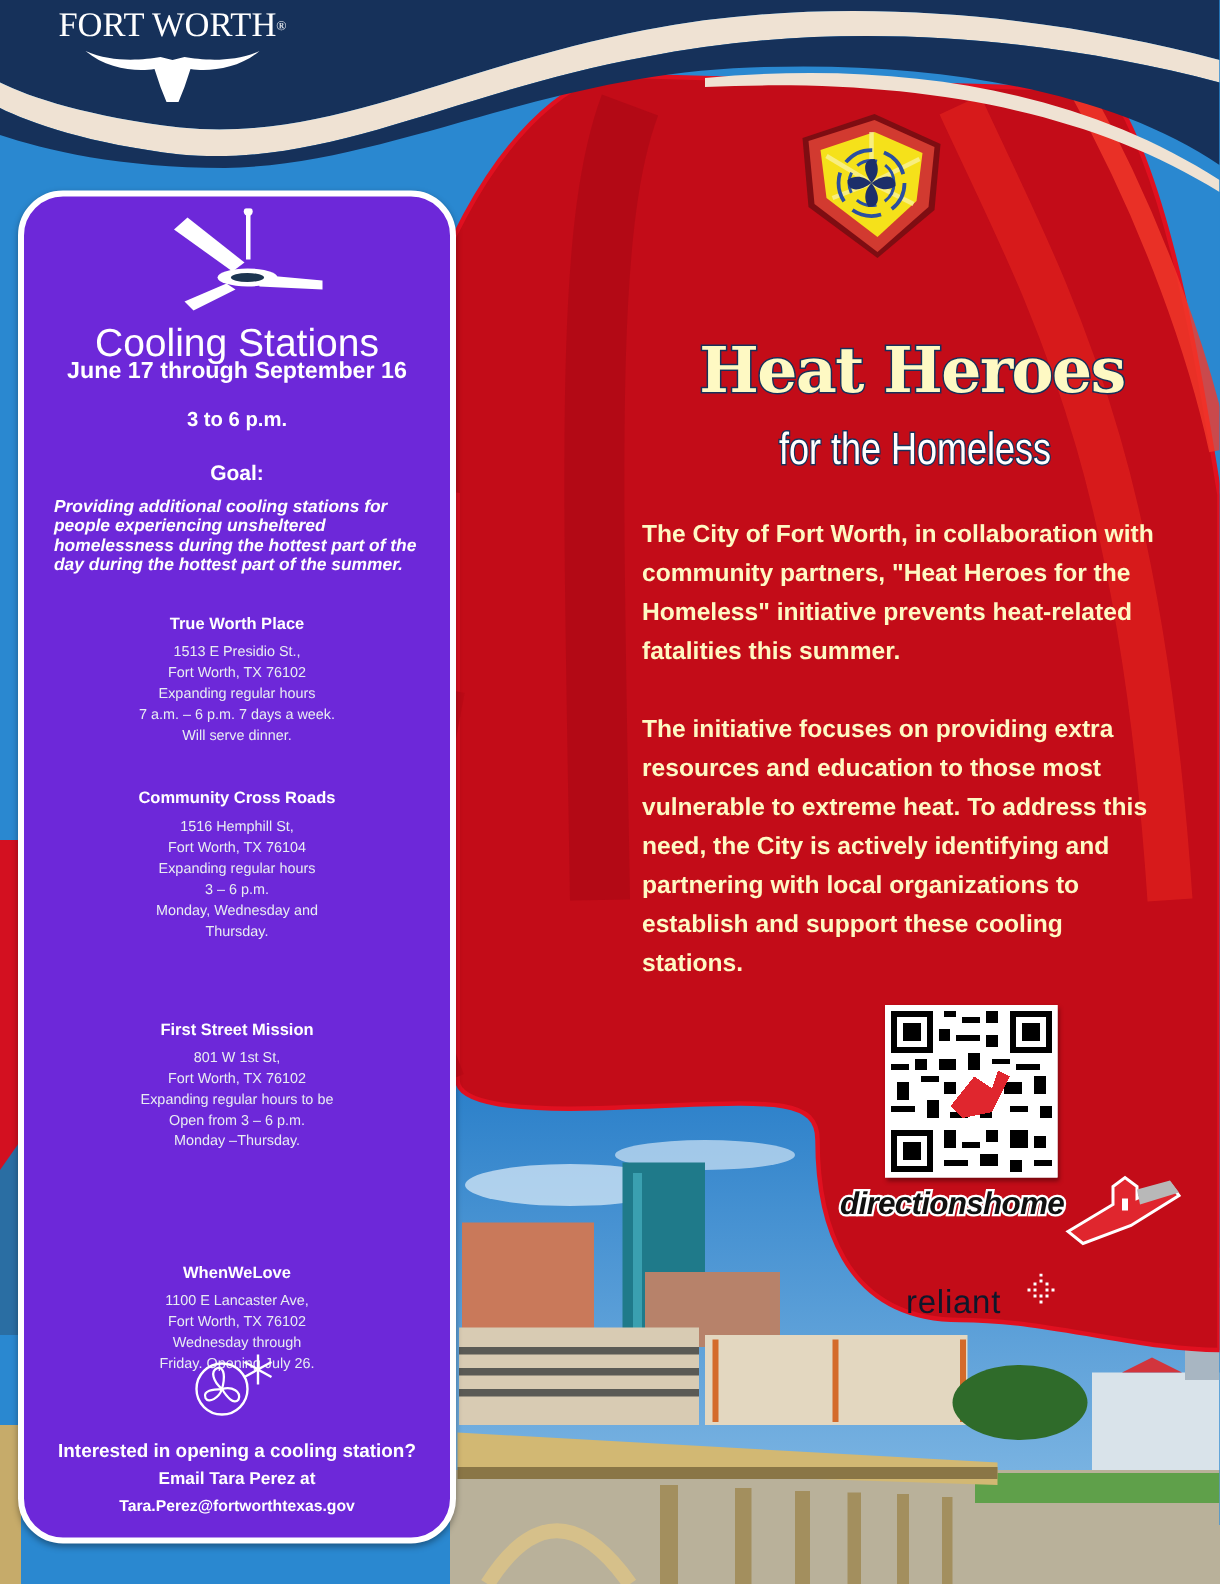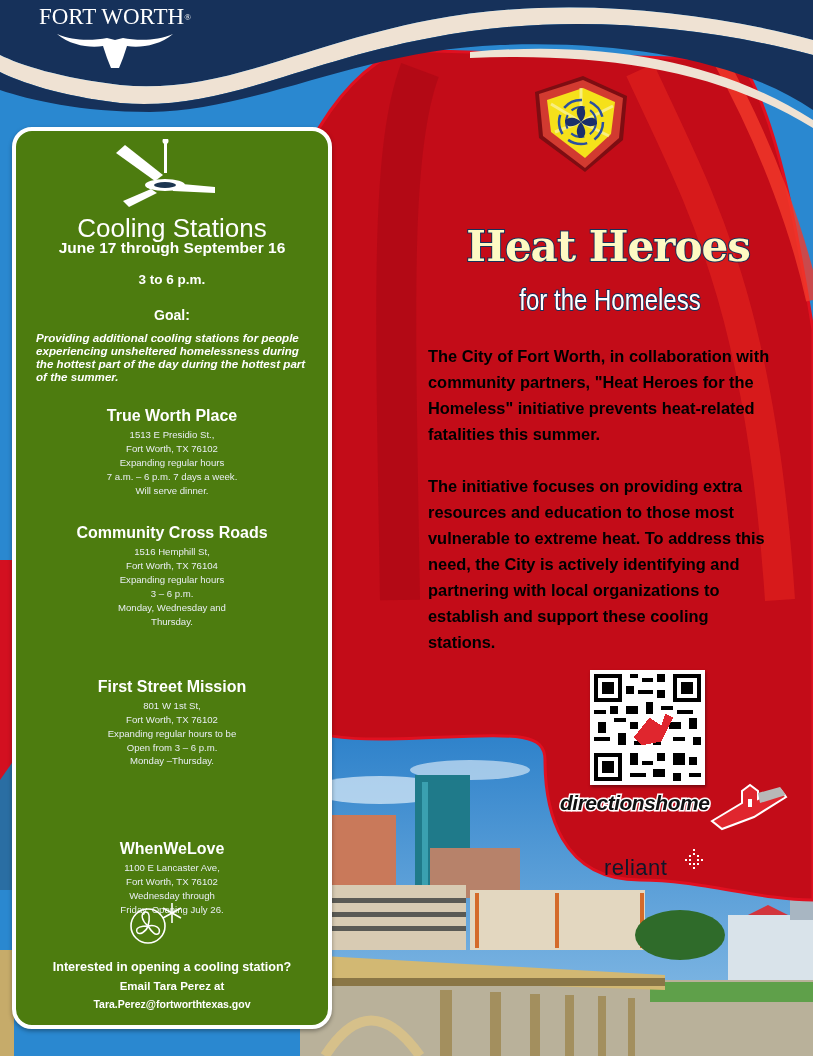--- a/index.html
+++ b/index.html
@@ -6,40 +6,40 @@
   body { width: 813px; height: 1056px; position: relative; overflow: hidden; background: #2a88d0; font-family: "Liberation Sans", sans-serif; }
   .skyline { position: absolute; left: 0; top: 0; width: 813px; height: 1056px; }
   .header-wave { position: absolute; left: 0; top: 0; width: 813px; height: 140px; }
   .logo { position: absolute; left: 30px; top: 4px; width: 170px; height: 66px; color: #fff; text-align: center; }
   .logo .wordmark { font-family: "Liberation Serif", serif; font-size: 23px; letter-spacing: 0px; font-weight: normal; line-height: 26px; margin-left: 0; white-space: nowrap; }
   .logo .wordmark .small { font-size: 9px; vertical-align: top; }
   .logo svg { display: block; margin: 0 auto; }
 
   .cape { position: absolute; left: 0; top: 0; width: 813px; height: 1056px; }
 
-  .panel { position: absolute; left: 12px; top: 127px; width: 320px; height: 902px; background: #4d7c0f; border: 4px solid #ffffff; border-radius: 20px; box-sizing: border-box; color: #fff; text-align: center; box-shadow: 0 2px 4px rgba(0,0,0,0.35); }
+  .panel { position: absolute; left: 12px; top: 127px; width: 292px; height: 902px; background: #6d28d9; border: 4px solid #ffffff; border-radius: 30px; box-sizing: border-box; color: #fff; text-align: center; box-shadow: 0 2px 4px rgba(0,0,0,0.35); }
   .fan { position: absolute; left: 95px; top: 8px; }
   .panel-title { position: absolute; left: 0; right: 0; top: 82px; font-size: 26px; font-weight: normal; line-height: 30px; }
   .panel-dates { position: absolute; left: 0; right: 0; top: 107px; font-size: 15.5px; font-weight: bold; line-height: 20px; }
   .panel-hours { position: absolute; left: 0; right: 0; top: 140px; font-size: 13.5px; font-weight: bold; line-height: 18px; }
   .goal-label { position: absolute; left: 0; right: 0; top: 176px; font-size: 14px; font-weight: bold; }
   .goal-text { position: absolute; left: 20px; right: 14px; top: 200px; font-size: 11.6px; font-style: italic; font-weight: bold; line-height: 13px; text-align: left; }
   .site { position: absolute; left: 10px; right: 10px; text-align: center; }
-  .site-name { font-size: 16px; font-weight: bold; line-height: 22px; margin-bottom: 1px; }
+  .site-name { font-size: 11px; font-weight: bold; line-height: 22px; margin-bottom: 1px; }
   .site-line { font-size: 9.6px; line-height: 14px; color: #e8edf2; }
   .snow-icon { position: absolute; left: 112px; top: 768px; }
   .cta-q { position: absolute; left: 0; right: 0; top: 828px; font-size: 12.6px; font-weight: bold; line-height: 16px; }
   .cta-email-label { position: absolute; left: 0; right: 0; top: 848px; font-size: 11.5px; font-weight: bold; line-height: 15px; }
   .cta-email { position: absolute; left: 0; right: 0; top: 866px; font-size: 10.5px; font-weight: bold; line-height: 15px; }
 
   .badge { position: absolute; left: 525px; top: 74px; }
   .hero-title { position: absolute; left: 428px; top: 222px; width: 360px; text-align: center; font-family: "DejaVu Serif", serif; font-weight: bold; font-size: 42px; line-height: 50px; color: #fef9c3; -webkit-text-stroke: 2px #16315a; paint-order: stroke fill; letter-spacing: -1px; }
   .hero-sub { position: absolute; left: 480px; top: 280px; width: 260px; text-align: center; font-family: "Liberation Sans Narrow", "Liberation Sans", sans-serif; font-size: 30px; line-height: 40px; color: #fff; -webkit-text-stroke: 2px #16315a; paint-order: stroke fill; transform: scaleX(0.8); transform-origin: center; }
 
-  .para { position: absolute; left: 428px; width: 350px; color: #000000; font-size: 16.4px; font-weight: bold; line-height: 26px; }
+  .para { position: absolute; left: 428px; width: 350px; color: #fef9c3; font-size: 16.4px; font-weight: bold; line-height: 26px; }
   .para1 { top: 343px; }
   .para2 { top: 473px; }
 
   .qr { position: absolute; left: 590px; top: 670px; width: 115px; height: 115px; background: #fff; box-shadow: 1px 2px 3px rgba(0,0,0,0.4); }
   .dh-logo { position: absolute; left: 558px; top: 783px; width: 230px; height: 50px; }
   .dh-text { position: absolute; left: 2px; top: 8px; font-size: 21px; font-style: italic; font-weight: bold; color: #111; -webkit-text-stroke: 3px #fff; paint-order: stroke fill; letter-spacing: -0.5px; }
   .reliant { position: absolute; left: 604px; top: 855px; color: #0f172a; font-size: 22px; font-weight: normal; letter-spacing: 0.5px; }
   .reliant-mark { position: absolute; left: 683px; top: 849px; }
 </style>
 </head>

